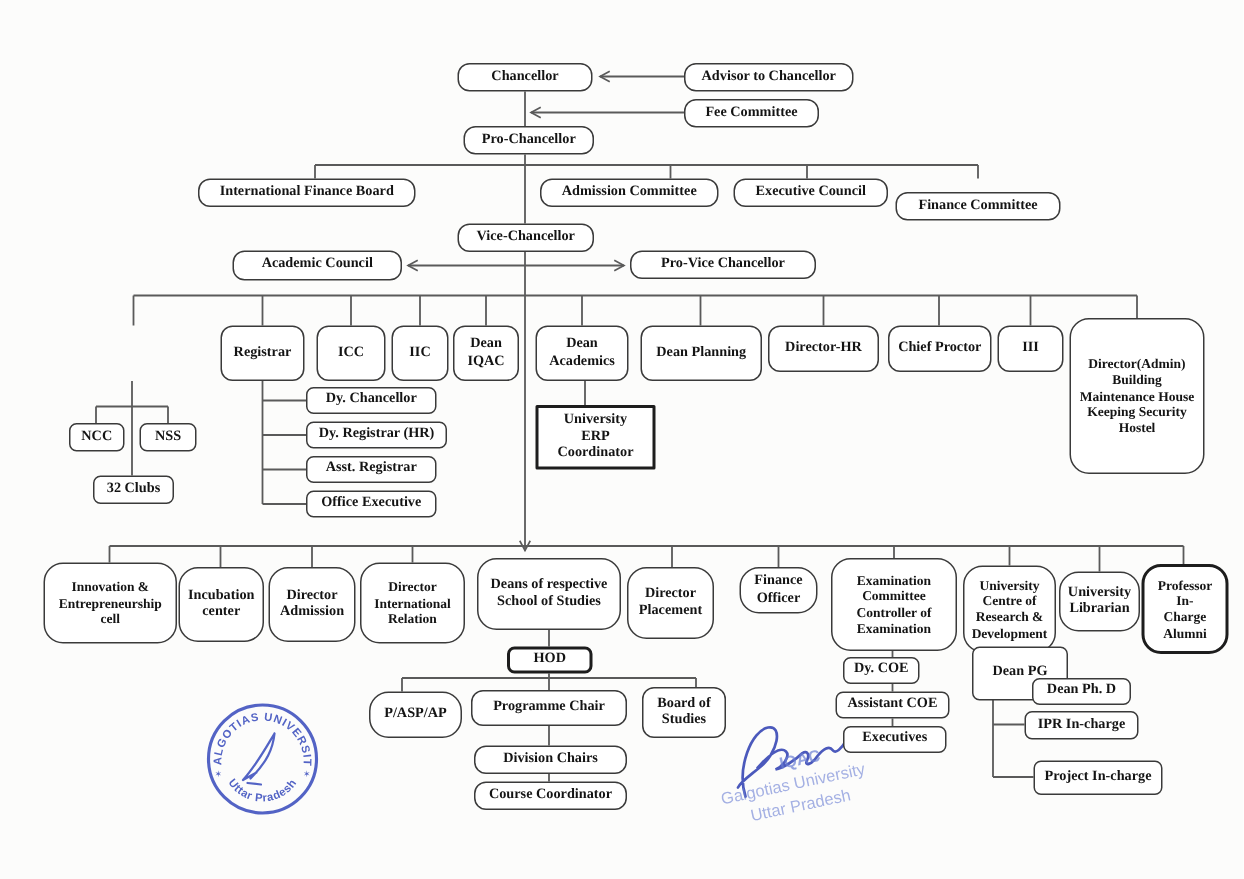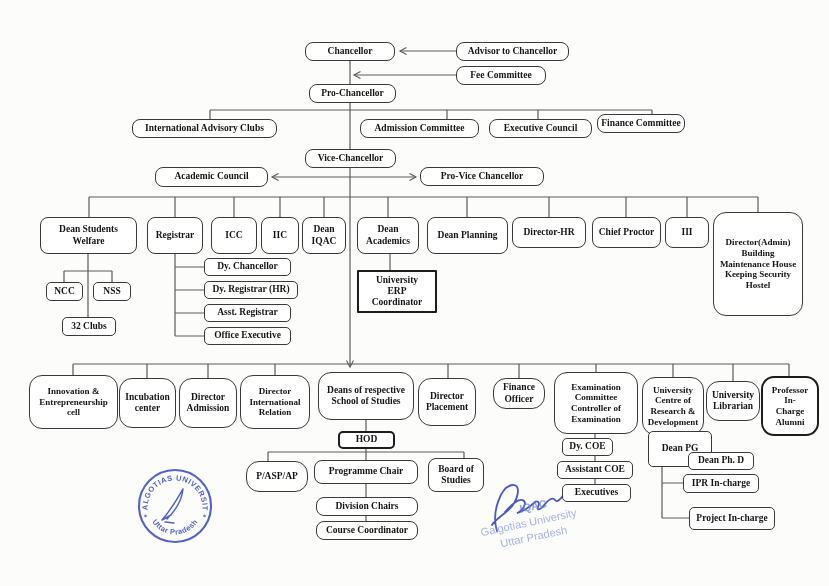--- a/index.html
+++ b/index.html
@@ -72,31 +72,29 @@
       <text x="479" y="528" font-size="11" opacity="0.6">Galgotias University</text>
       <text x="496" y="543" font-size="11" opacity="0.6">Uttar Pradesh</text>
     </g>
   </svg>
 
   <div class="node" style="left:305px;top:42px;width:90px;height:19px">Chancellor</div>
   <div class="node" style="left:456px;top:42px;width:113px;height:19px">Advisor to Chancellor</div>
   <div class="node" style="left:456px;top:66px;width:90px;height:19px">Fee Committee</div>
   <div class="node" style="left:309px;top:84px;width:87px;height:19px">Pro-Chancellor</div>
 
-  <div class="node" style="left:132px;top:119px;width:145px;height:19px">International Advisory Clubs</div>
+  <div class="node" style="left:132px;top:119px;width:145px;height:19px">International Finance Board</div>
   <div class="node" style="left:360px;top:119px;width:119px;height:19px">Admission Committee</div>
   <div class="node" style="left:489px;top:119px;width:103px;height:19px">Executive Council</div>
-  <div class="node" style="left:597px;top:114px;width:88px;height:19px">Finance Committee</div>
+  <div class="node" style="left:597px;top:128px;width:110px;height:19px">Finance Committee</div>
 
   <div class="node" style="left:305px;top:149px;width:91px;height:19px">Vice-Chancellor</div>
   <div class="node" style="left:155px;top:167px;width:113px;height:20px">Academic Council</div>
   <div class="node" style="left:420px;top:167px;width:124px;height:19px">Pro-Vice Chancellor</div>
 
-  <div class="node" style="left:40px;top:217px;width:97px;height:37px">Dean Students
-Welfare</div>
   <div class="node" style="left:147px;top:217px;width:56px;height:37px">Registrar</div>
   <div class="node" style="left:211px;top:217px;width:46px;height:37px">ICC</div>
   <div class="node" style="left:261px;top:217px;width:38px;height:37px">IIC</div>
   <div class="node" style="left:302px;top:217px;width:44px;height:37px">Dean
 IQAC</div>
   <div class="node" style="left:357px;top:217px;width:62px;height:37px">Dean
 Academics</div>
   <div class="node" style="left:427px;top:217px;width:81px;height:37px">Dean Planning</div>
   <div class="node" style="left:512px;top:217px;width:74px;height:31px">Director-HR</div>
   <div class="node" style="left:592px;top:217px;width:69px;height:31px">Chief Proctor</div>

